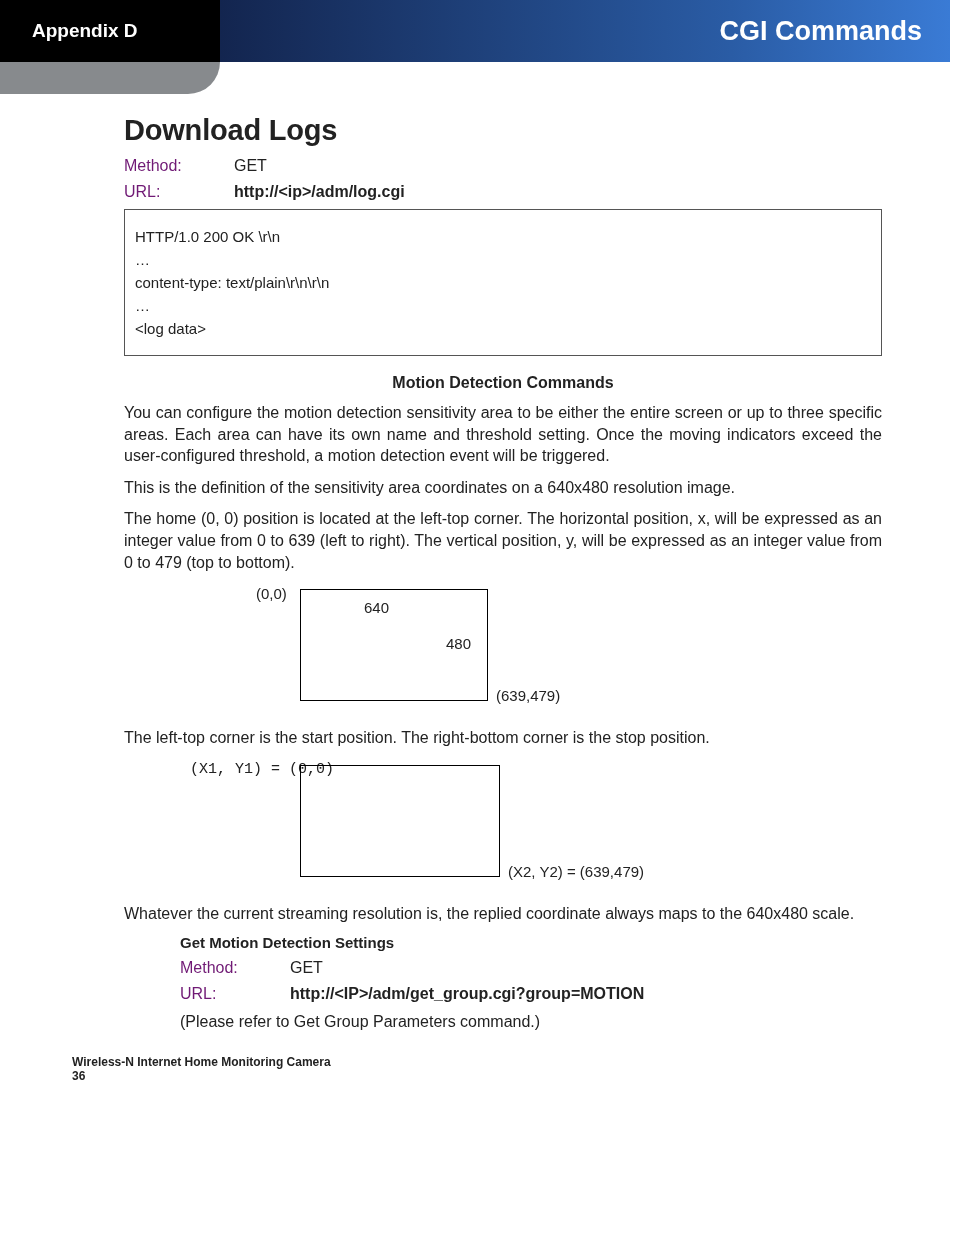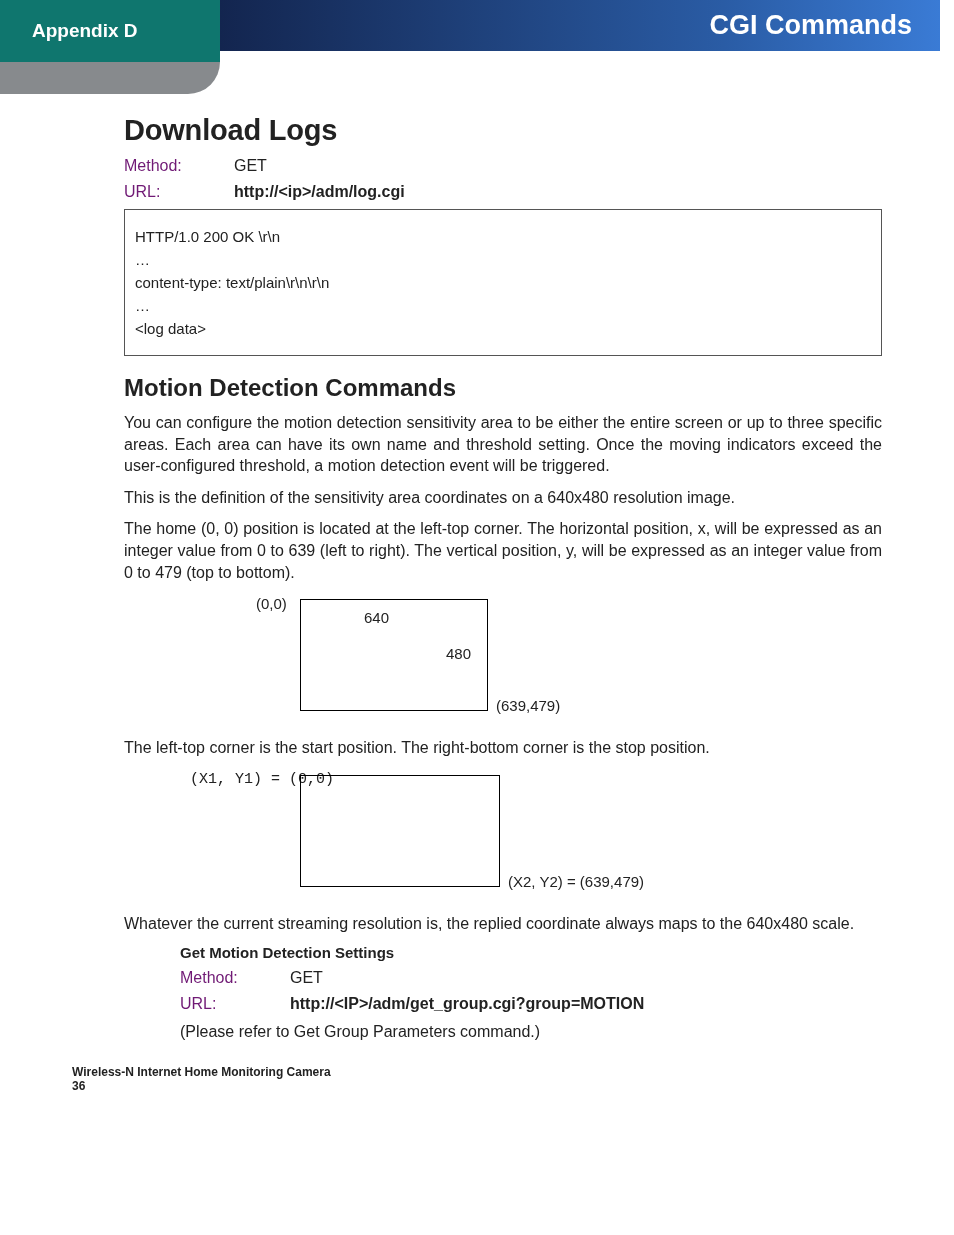--- a/index.html
+++ b/index.html
@@ -3,39 +3,39 @@
 <meta charset="utf-8">
 <style>
   * { box-sizing: border-box; margin: 0; padding: 0; }
   html, body { width: 954px; background: #fff; font-family: "Segoe UI", "Myriad Pro", Arial, sans-serif; color: #222; }
   .page { width: 954px; position: relative; padding-bottom: 60px; }
 
   
   .header-bar { height: 62px; position: relative; }
   .header-appendix {
     position: absolute; left: 0; top: 0; width: 220px; height: 62px;
-    background: #0f766e; color: #fff; font-weight: 700; font-size: 19px;
+    background: #000000; color: #fff; font-weight: 700; font-size: 19px;
     display: flex; align-items: center; padding-left: 32px;
   }
   .header-title {
-    position: absolute; left: 220px; right: 14px; top: 0; height: 51px;
+    position: absolute; left: 220px; right: 4px; top: 0; height: 62px;
     background: linear-gradient(to right, #13254f, #2a5ca5 70%, #3a7bd5);
     color: #fff; font-weight: 700; font-size: 27px;
     display: flex; align-items: center; justify-content: flex-end; padding-right: 28px;
     font-stretch: condensed;
   }
   .header-corner {
     position: absolute; left: 0; top: 62px; width: 220px; height: 32px;
     background: #878a8d; border-bottom-right-radius: 48px;
   }
 
   .content { padding: 52px 72px 0 124px; }
 
   h2.section { font-weight: 700; font-size: 29px; color: #222; margin-bottom: 10px; font-stretch: condensed; letter-spacing: -0.2px; }
-  h2.sub    { font-weight: 700; font-size: 24px; color: #222; margin: 14px 0 10px 0; font-stretch: condensed; }
+  h2.sub    { font-weight: 700; font-size: 16px; color: #222; margin: 14px 0 10px 0; font-stretch: condensed; text-align: center; }
   h3.minor  { font-weight: 700; font-size: 15px; color: #222; margin: 10px 0 8px 0; }
 
   .kv { display: flex; font-size: 16px; margin-bottom: 8px; }
   .kv .k { width: 110px; color: #701a75; }
   .kv .v { flex: 1; }
   .bold { font-weight: 700; }
 
   .code-box {
     border: 1px solid #555; padding: 12px 10px; font-size: 15px; color: #222;
     margin: 6px 0 18px 0;

